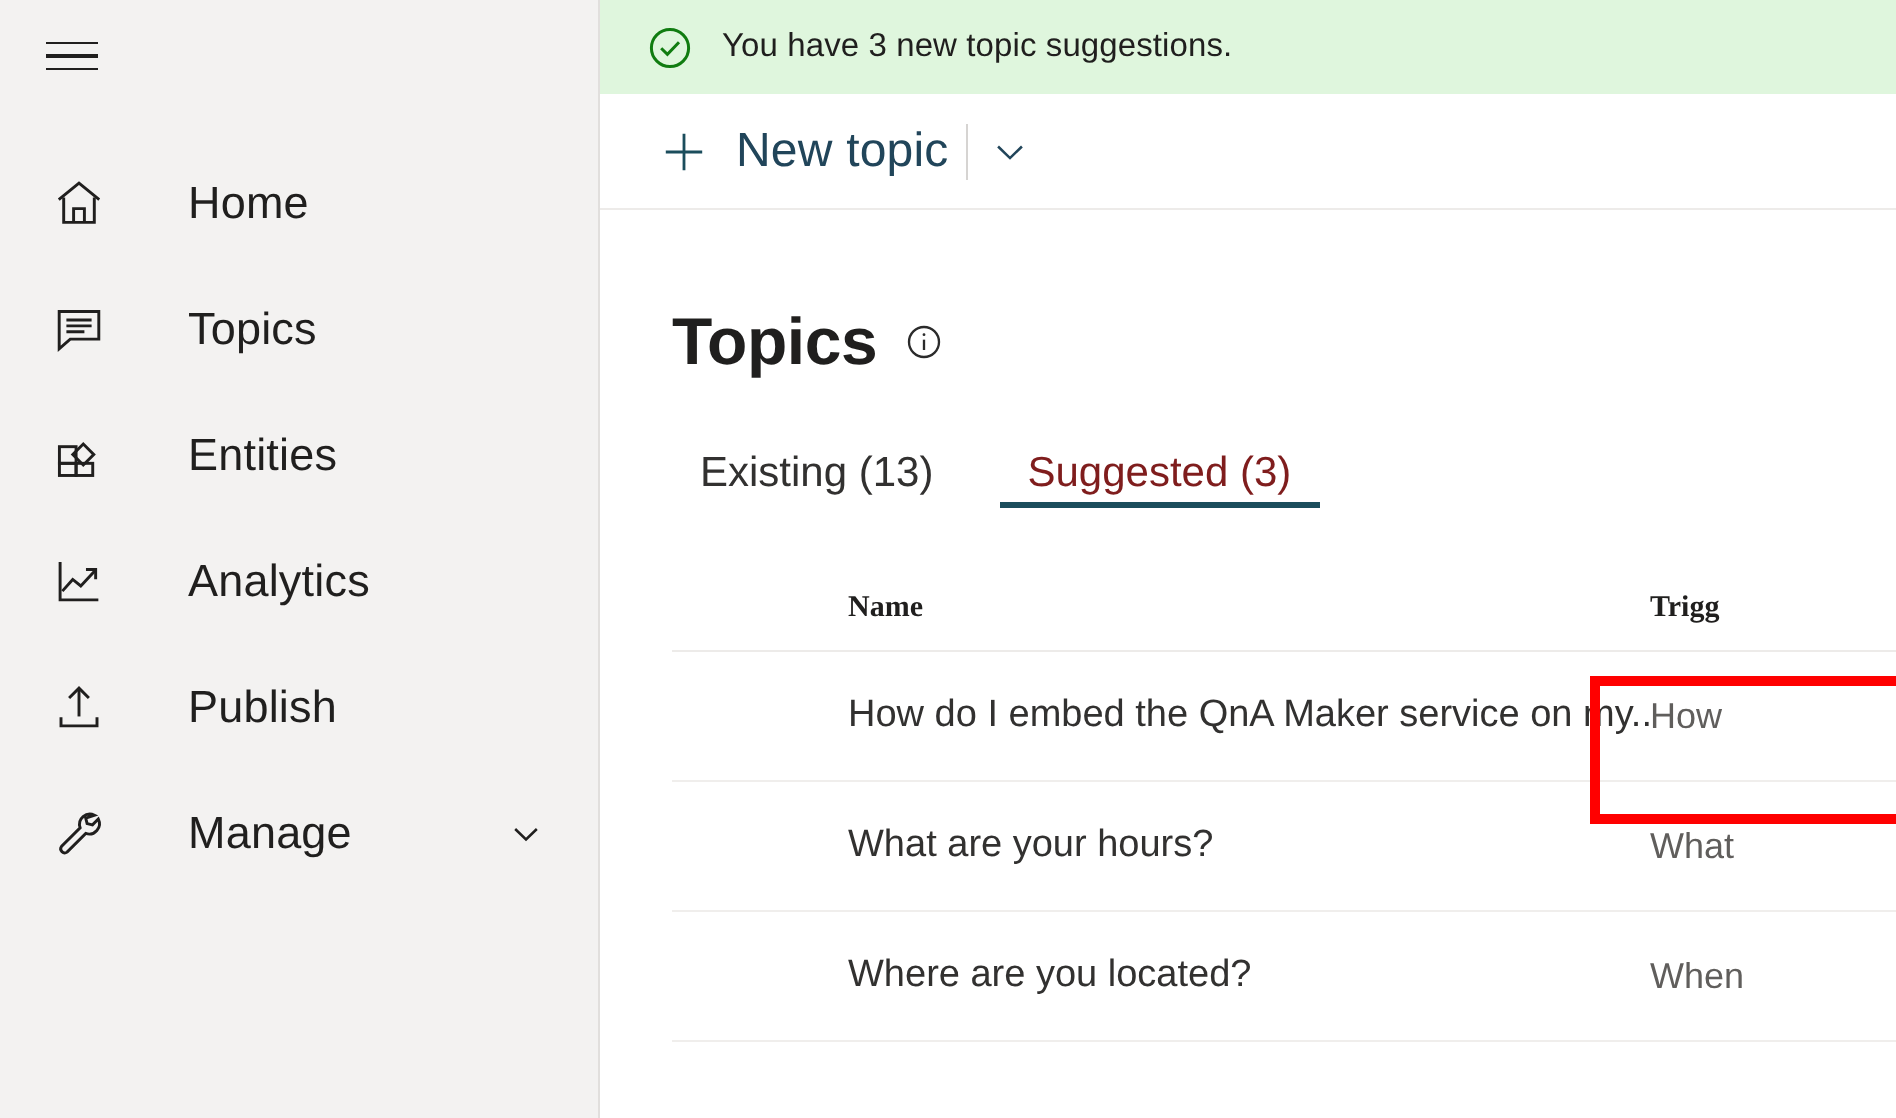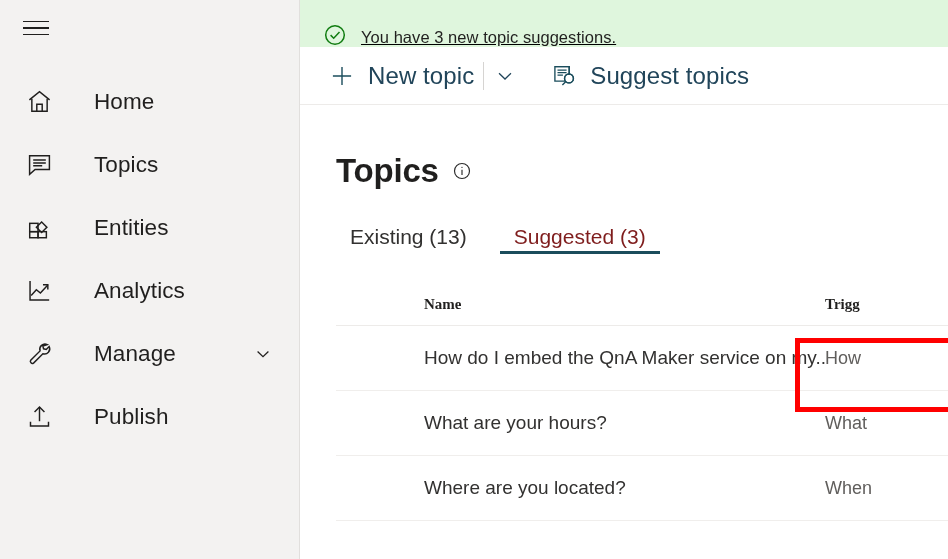--- a/index.html
+++ b/index.html
@@ -89,24 +89,23 @@
     background: #ffffff;
     display: flex;
     flex-direction: column;
     min-width: 0;
     overflow: hidden;
   }
   .notification {
     height: 47px;
     background: #dff6dd;
     display: flex;
-    align-items: flex-end;
+    align-items: center;
     padding-left: 22px;
     flex: 0 0 47px;
-    text-decoration: underline;
   }
   .notif-icon {
     width: 25px;
     height: 25px;
     flex: 0 0 25px;
     display: flex;
     align-items: center;
     justify-content: center;
     color: #107c10;
   }
@@ -335,40 +334,40 @@
             <path d="M4.6 16.5l4.6-5.2 3.6 2.9 6.6-7.1"></path>
             <path d="M15.1 6.9h4.3v4.3"></path>
           </svg>
         </span>
         <span class="nav-label">Analytics</span>
       </div>
 
       <div class="nav-item">
         <span class="nav-icon">
           <svg width="27" height="27" viewBox="0 0 24 24" fill="none" stroke="currentColor" stroke-width="1.3">
+            <path d="M12 3.6v12.6"></path>
+            <path d="M7.6 8l4.4-4.4L16.4 8"></path>
+            <path d="M4 16.6v3.8h16v-3.8"></path>
+          </svg>
+        </span>
+        <span class="nav-label">Publish</span>
+      </div>
+
+      <div class="nav-item">
+        <span class="nav-icon">
+          <svg width="27" height="27" viewBox="0 0 24 24" fill="none" stroke="currentColor" stroke-width="1.3">
             <path d="M18.9 4.1a4.6 4.6 0 0 0-6.4 5.6L4.2 18a1.8 1.8 0 0 0 2.5 2.5l8.3-8.3a4.6 4.6 0 0 0 5.6-6.4l-2.6 2.6-2.4-.6-.6-2.4z"></path>
           </svg>
         </span>
         <span class="nav-label">Manage</span>
         <span class="nav-chevron">
           <svg width="20" height="20" viewBox="0 0 24 24" fill="none" stroke="currentColor" stroke-width="1.5">
             <path d="M5.5 9l6.5 6.3L18.5 9"></path>
           </svg>
         </span>
-      </div>
-
-      <div class="nav-item">
-        <span class="nav-icon">
-          <svg width="27" height="27" viewBox="0 0 24 24" fill="none" stroke="currentColor" stroke-width="1.3">
-            <path d="M12 3.6v12.6"></path>
-            <path d="M7.6 8l4.4-4.4L16.4 8"></path>
-            <path d="M4 16.6v3.8h16v-3.8"></path>
-          </svg>
-        </span>
-        <span class="nav-label">Publish</span>
       </div>
 
     </div>
   </nav>
 
   <section class="main">
 
     <div class="notification">
       <span class="notif-icon">
         <svg width="24" height="24" viewBox="0 0 24 24" fill="none" stroke="currentColor" stroke-width="1.5">
@@ -393,33 +392,20 @@
       <div class="tb-split"></div>
 
       <div class="tb-caret">
         <svg width="22" height="22" viewBox="0 0 24 24" fill="none" stroke="currentColor" stroke-width="1.4">
           <path d="M5.5 9l6.5 6.3L18.5 9"></path>
         </svg>
       </div>
 
       <div class="tb-gap"></div>
 
-      <div class="tb-btn">
-        <span class="tb-icon">
-          <svg width="26" height="26" viewBox="0 0 24 24" fill="none" stroke="currentColor" stroke-width="1.25">
-            <path d="M3.6 3.4h13.2v9.2" fill="none"></path>
-            <path d="M3.6 3.4h13.2v13.3H3.6z"></path>
-            <path d="M6 6.6h8.4M6 8.9h8.4M6 11.2h5"></path>
-            <circle cx="16.6" cy="14.3" r="4.1" fill="#ffffff"></circle>
-            <circle cx="16.6" cy="14.3" r="4.1"></circle>
-            <path d="M13.5 17.4l-3 3"></path>
-          </svg>
-        </span>
-        <span class="tb-label">Suggest topics</span>
-      </div>
     </div>
 
     <div class="content">
 
       <div class="page-head">
         <h1 class="page-title">Topics</h1>
         <span class="info-icon">
           <svg width="20" height="20" viewBox="0 0 24 24" fill="none" stroke="currentColor" stroke-width="1.4">
             <circle cx="12" cy="12" r="9"></circle>
             <path d="M12 10.6v6.2"></path>

